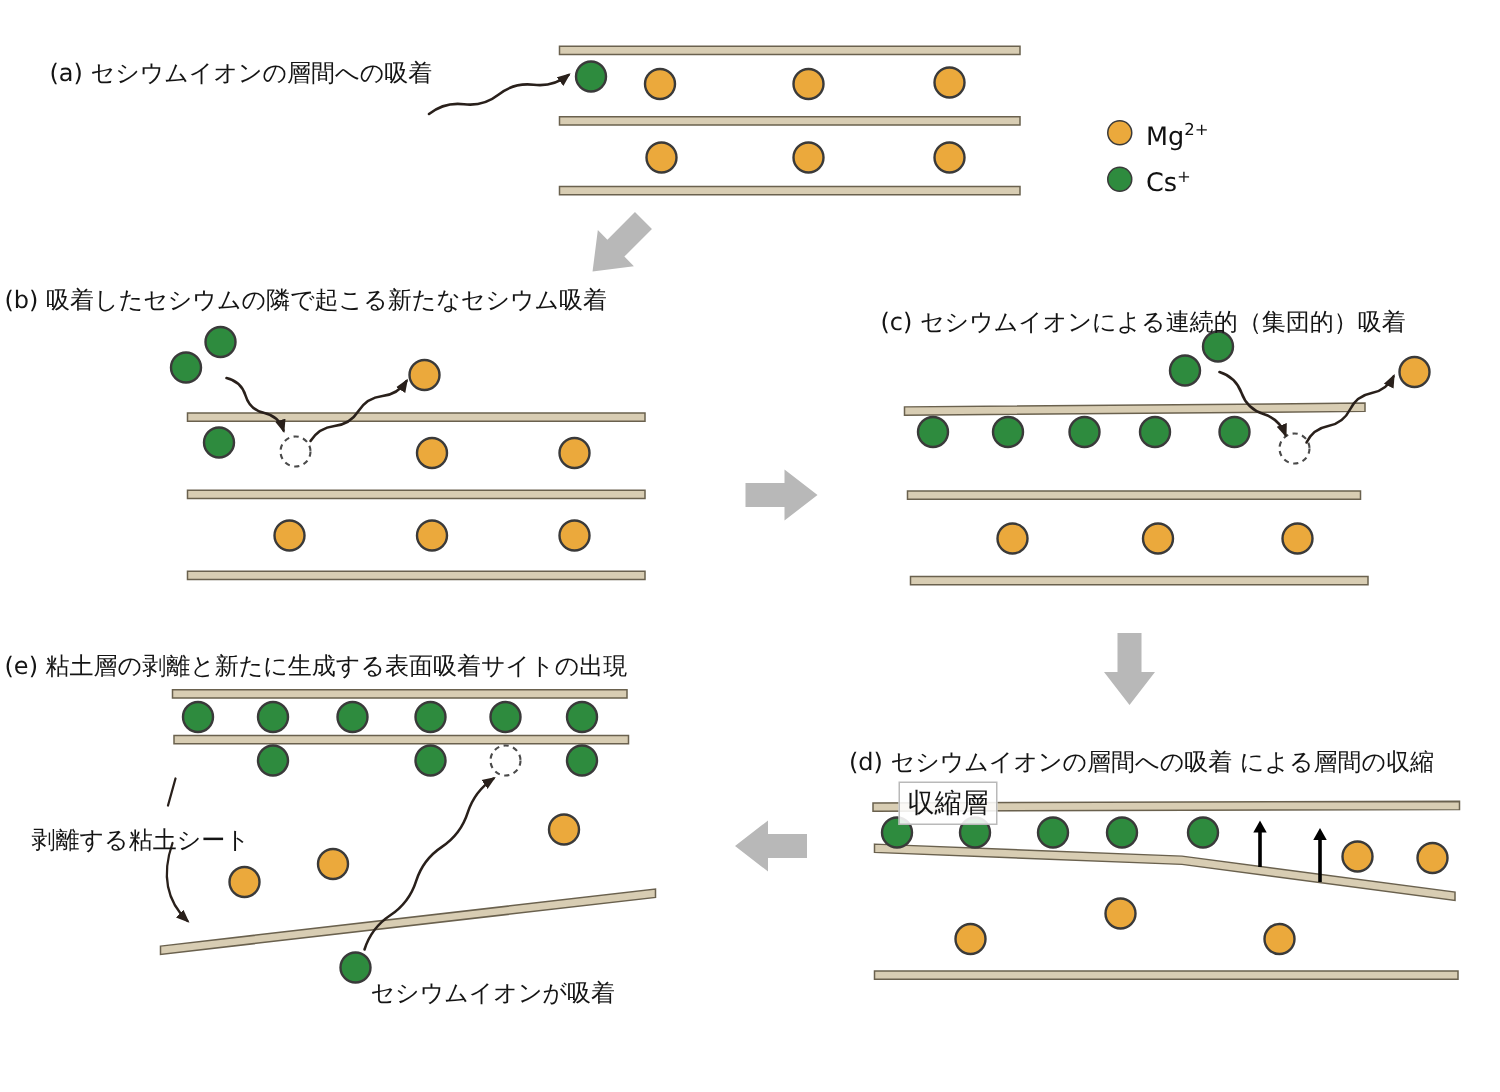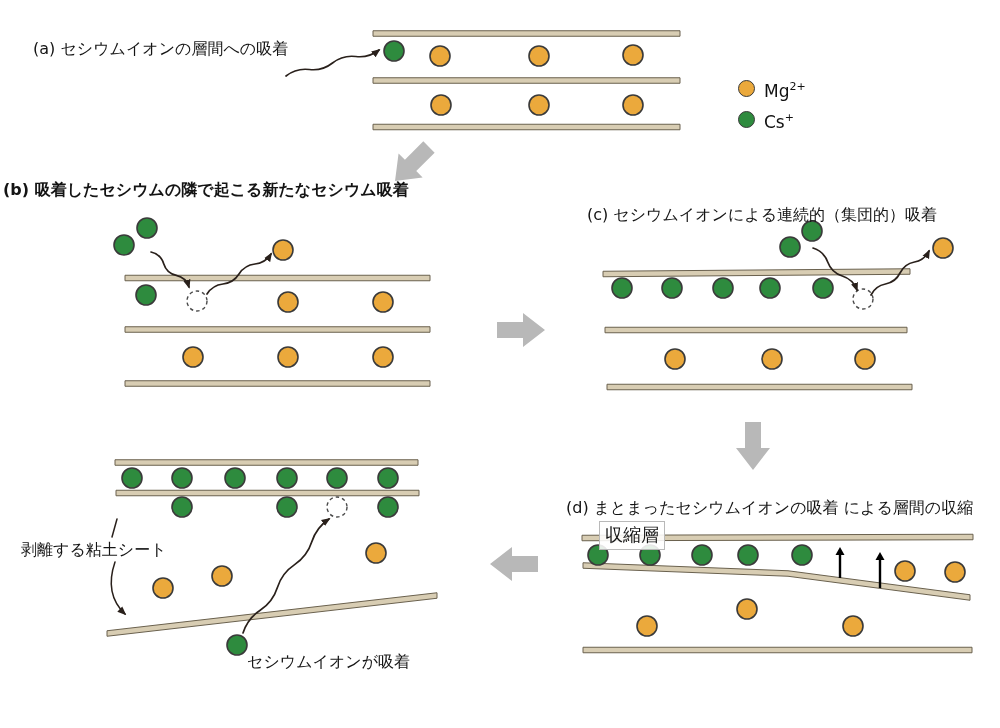--- a/index.html
+++ b/index.html
@@ -2,21 +2,21 @@
 <html style="--mg: #EBA93C; --cs: #2E8B3E;"><head>
 <meta charset="utf-8">
 <style>
   html,body{margin:0;padding:0;background:#fff;}
   #stage{
     position:relative;width:1000px;height:728px;background:#ffffff;overflow:hidden;
     font-family:"DejaVu Sans","Liberation Sans",sans-serif;color:#111;
   }
   #stage svg{position:absolute;left:0;top:0;}
   .ptitle{position:absolute;font-size:16px;line-height:1.2;white-space:nowrap;color:#141414;}
-  .plabel{position:absolute;font-size:16px;line-height:1.2;white-space:nowrap;color:#141414;}
+  .plabel{position:absolute;font-size:16px;line-height:1.2;white-space:nowrap;color:#141414;margin-top:10px;}
   .caption{position:absolute;font-size:16px;line-height:27px;white-space:nowrap;color:#141414;}
   .legend{position:absolute;left:738px;top:80px;}
   .legend-row{display:flex;gap:9px;height:26px;margin-bottom:5px;font-size:17px;}
   .dot{width:17px;height:17px;border-radius:50%;border:1.6px solid #3a3a3a;box-sizing:border-box;display:inline-block;}
   .dot.mg{background:var(--mg,#EBA93C);}
   .dot.cs{background:var(--cs,#2E8B3E);}
   .legend-row sup{font-size:11px;}
   .shrinkbox{
     position:absolute;left:599px;top:521px;padding:1px 5px 2px 5px;font-size:18px;
     background:rgba(255,255,255,0.88);border:1px solid #b9b9b9;color:#141414;
@@ -113,23 +113,24 @@
       <path d="M243,633 Q247.6,618.6 260.2,610.2 Q272.8,601.8 277.4,587.4 Q282.0,573.0 294.6,564.6 Q307.2,556.2 311.8,541.8 Q316.4,527.4 329.0,519.0" fill="none" stroke="#29201B" stroke-width="1.7" stroke-linecap="round" marker-end="url(#ah)"></path>
       <path d="M115,562 Q104,594 125,614" fill="none" stroke="#29201B" stroke-width="1.5" stroke-linecap="round" marker-end="url(#ah)"></path>
       <path d="M117,519 L112,537" fill="none" stroke="#29201B" stroke-width="1.5" stroke-linecap="round"></path>
       <line x1="840" y1="578" x2="840" y2="553" stroke="#000" stroke-width="2.4"></line>
       <polygon points="835.5,555 844.5,555 840,547" fill="#000"></polygon>
       <line x1="880" y1="588" x2="880" y2="558" stroke="#000" stroke-width="2.4"></line>
       <polygon points="875.5,560 884.5,560 880,552" fill="#000"></polygon>
     </svg>
 
   <div class="ptitle" style="left:33px;top:39px;">(a) セシウムイオンの層間への吸着</div>
-  <div class="ptitle" style="left:3px;top:180px;font-weight:bold;">(b) 吸着したセシウムの隣で起こる新たなセシウム吸着</div>
+  <div class="ptitle" style="left:3px;top:190px;">(b) 吸着したセシウムの隣で起こる新たなセシウム吸着</div>
   <div class="ptitle" style="left:587px;top:205px;">(c) セシウムイオンによる連続的（集団的）吸着</div>
-  <div class="ptitle" style="left:566px;top:498px;">(d) まとまったセシウムイオンの吸着 による層間の収縮</div>
+  <div class="ptitle" style="left:566px;top:498px;">(d) セシウムイオンの層間への吸着 による層間の収縮</div>
+  <div class="ptitle" style="left:3px;top:434px;">(e) 粘土層の剥離と新たに生成する表面吸着サイトの出現</div>
 
   <div class="legend">
     <div class="legend-row">
       <span class="dot mg"></span>
       <span><span>Mg</span><sup>2+</sup></span>
     </div>
     <div class="legend-row">
       <span class="dot cs"></span>
       <span><span>Cs</span><sup>+</sup></span>
     </div>

